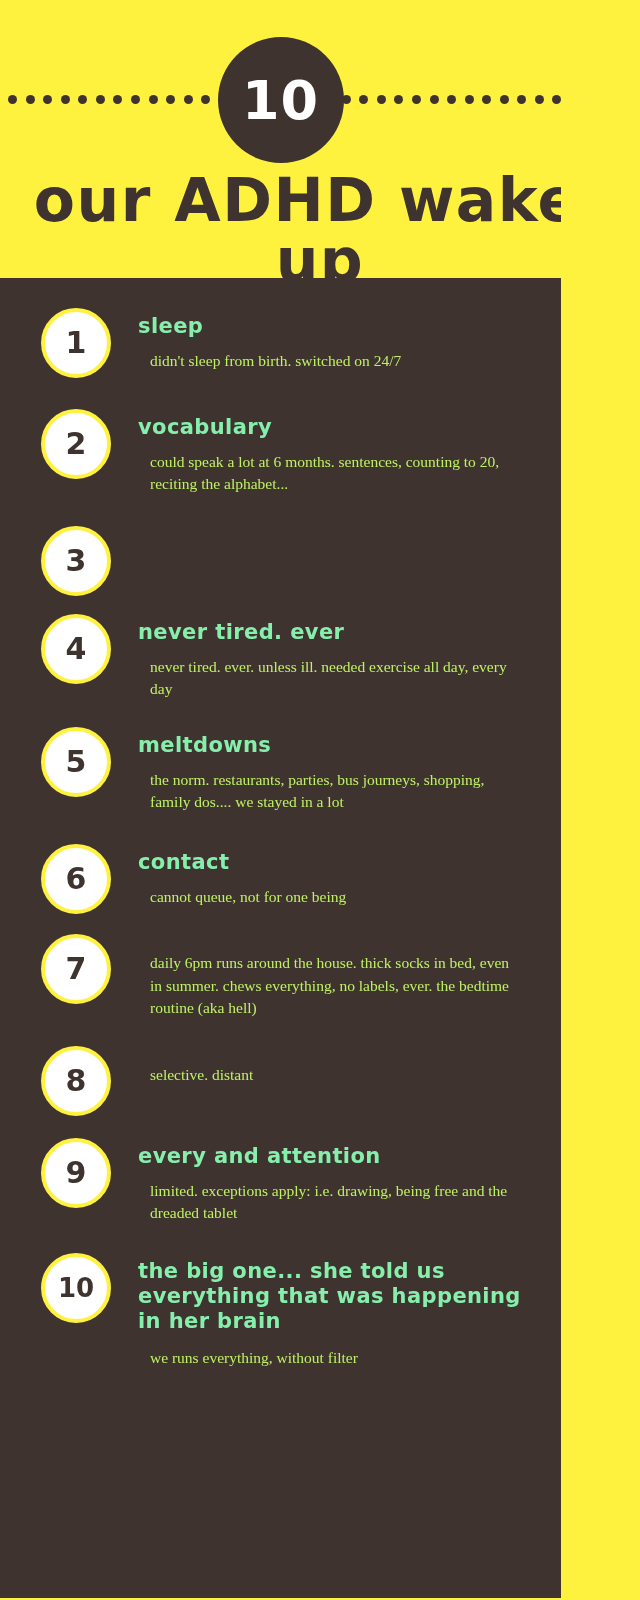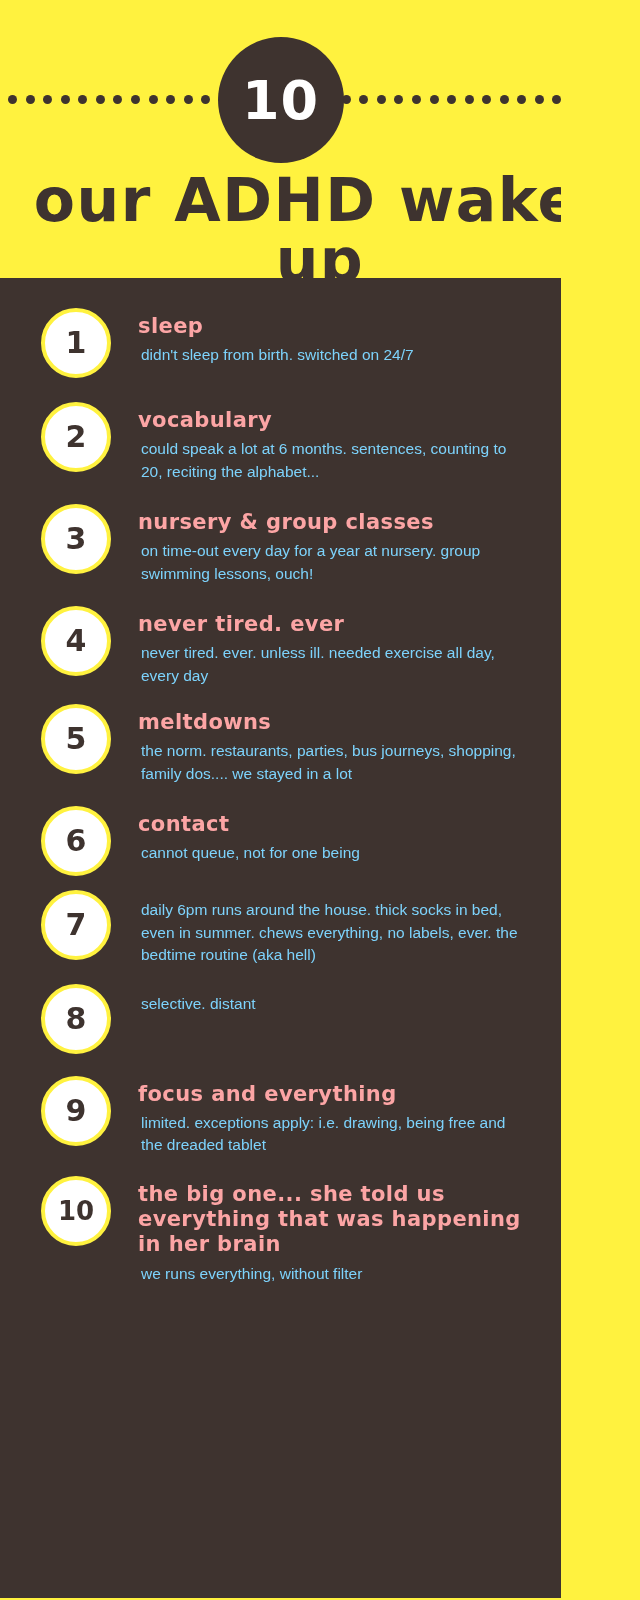--- a/index.html
+++ b/index.html
@@ -117,34 +117,34 @@
   }
   .num.small-text {
     font-size: 26px;
   }
   .text-wrap {
     flex: 1 1 auto;
     padding-left: 24px;
     padding-top: 6px;
   }
   .item-title {
-    color: #fca5a5;
+    color: #86efac;
     font-family: "DejaVu Sans", sans-serif;
     font-weight: bold;
     font-size: 21px;
     letter-spacing: 0.4px;
     line-height: 1.15;
     margin: 0 0 6px 0;
   }
   .item-desc {
-    color: #7dd3fc;
-    font-family: Liberation Sans, sans-serif;
+    color: #bef264;
+    font-family: Liberation Serif, serif;
     font-size: 15.5px;
     line-height: 1.45;
-    margin: 3px;
+    margin: 12px;
     max-width: 440px;
   }
   
   .item.i1 { margin-top: 8px; }
   .item.i2 { margin-top: 24px; }
   .item.i3 { margin-top: 18px; }
   .item.i4 { margin-top: 18px; }
   .item.i5 { margin-top: 14px; }
   .item.i6 { margin-top: 18px; }
   .item.i7 { margin-top: 14px; }
@@ -220,24 +220,20 @@
       <div class="text-wrap">
         <p class="item-title">vocabulary</p>
         <p class="item-desc">could speak a lot at 6 months.  sentences, counting to 20, reciting the alphabet...</p>
       </div>
     </div>
 
     <div class="item i3">
       <div class="num-wrap">
         <div class="num">3</div>
       </div>
-      <div class="text-wrap">
-        <p class="item-title">nursery &amp; group classes</p>
-        <p class="item-desc">on time-out every day for a year at nursery.  group swimming lessons, ouch!</p>
-      </div>
     </div>
 
     <div class="item i4">
       <div class="num-wrap">
         <div class="num">4</div>
       </div>
       <div class="text-wrap">
         <p class="item-title">never tired. ever</p>
         <p class="item-desc">never tired. ever.  unless ill.  needed exercise all day, every day</p>
       </div>
@@ -279,21 +275,21 @@
       <div class="text-wrap">
         <p class="item-desc">selective. distant</p>
       </div>
     </div>
 
     <div class="item i9">
       <div class="num-wrap">
         <div class="num">9</div>
       </div>
       <div class="text-wrap">
-        <p class="item-title">focus and everything</p>
+        <p class="item-title">every and attention</p>
         <p class="item-desc">limited. exceptions apply:  i.e. drawing, being free and the dreaded tablet</p>
       </div>
     </div>
 
     <div class="item i10">
       <div class="num-wrap">
         <div class="num small-text">10</div>
       </div>
       <div class="text-wrap">
         <p class="item-title">the big one... she told us everything that was happening in her brain</p>

